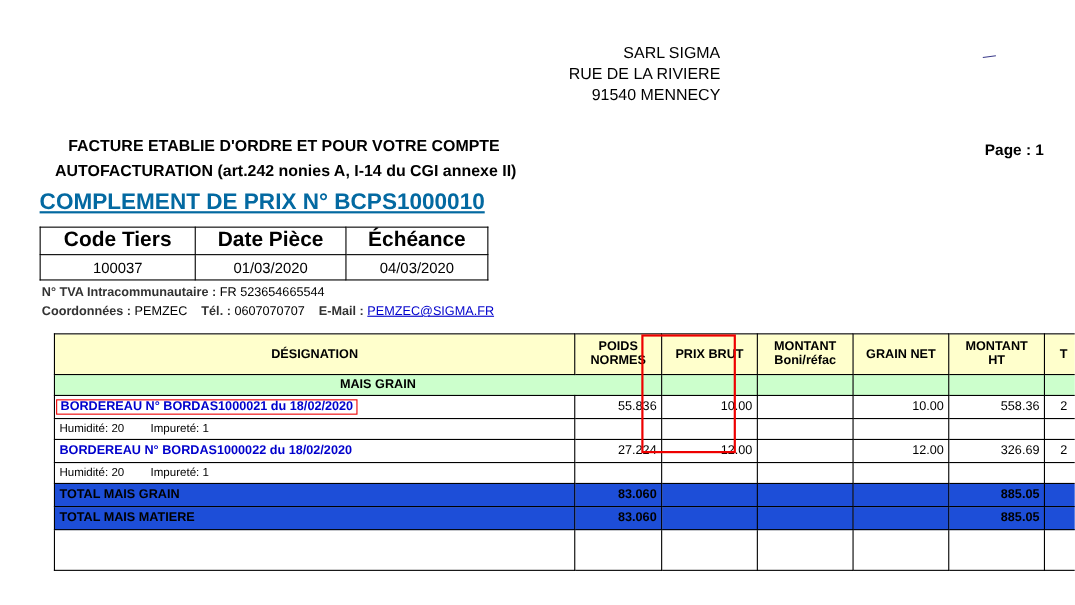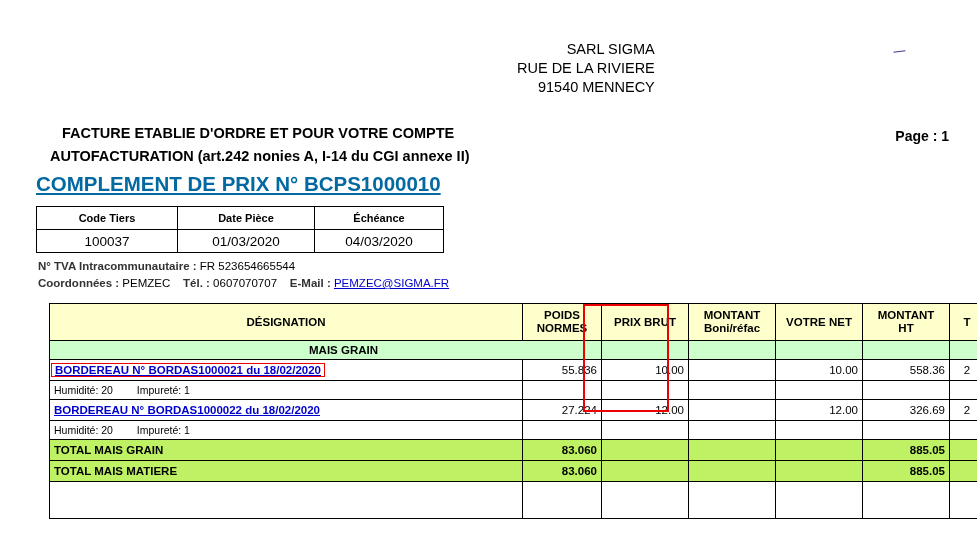--- a/index.html
+++ b/index.html
@@ -87,21 +87,21 @@
     font-size: 13.5px;
   }
   .info-table td {
     border: 1px solid #000000;
     text-align: center;
     height: 20px;
     padding: 1px 6px;
   }
   .info-table .hdr td {
     font-weight: bold;
-    font-size: 11px;
+    font-size: 19px;
   }
   .info-table .c0 { width: 128px; }
   .info-table .c1 { width: 124px; }
   .info-table .c2 { width: 116px; }
 
   
   .tva-line {
     position: absolute;
     left: 38px;
     top: 260px;
@@ -166,31 +166,30 @@
   }
   .r-green td {
     background: #ccffcc;
     font-weight: bold;
     text-align: center;
     height: 16px;
     font-size: 11.5px;
     padding-left: 40px;
   }
   .r-total td {
-    background: #bef264;
+    background: #1d4ed8;
     font-weight: bold;
     height: 18px;
     font-size: 11.5px;
   }
   .num { text-align: right; padding-right: 6px; }
   .ctr { text-align: center; }
 
   .bord-link {
     color: #0000cc;
-    text-decoration: underline;
     font-weight: bold;
     font-size: 11.5px;
   }
   .bord-cell { height: 18px; }
   .highlight-box {
     display: inline-block;
     border: 1.5px solid #ee0000;
     padding: 0px 3px;
     margin-left: -3px;
   }
@@ -271,21 +270,21 @@
       <th class="col-des">DÉSIGNATION</th>
       <th class="col-pn">
         <span>POIDS</span><br>
         <span>NORMES</span>
       </th>
       <th class="col-pb">PRIX BRUT</th>
       <th class="col-mb">
         <span>MONTANT</span><br>
         <span>Boni/réfac</span>
       </th>
-      <th class="col-pnet">VOTRE NET</th>
+      <th class="col-pnet">GRAIN NET</th>
       <th class="col-mht">
         <span>MONTANT</span><br>
         <span>HT</span>
       </th>
       <th class="col-t">T</th>
     </tr>
   </thead>
   <tbody>
 
     <tr class="r-green">

